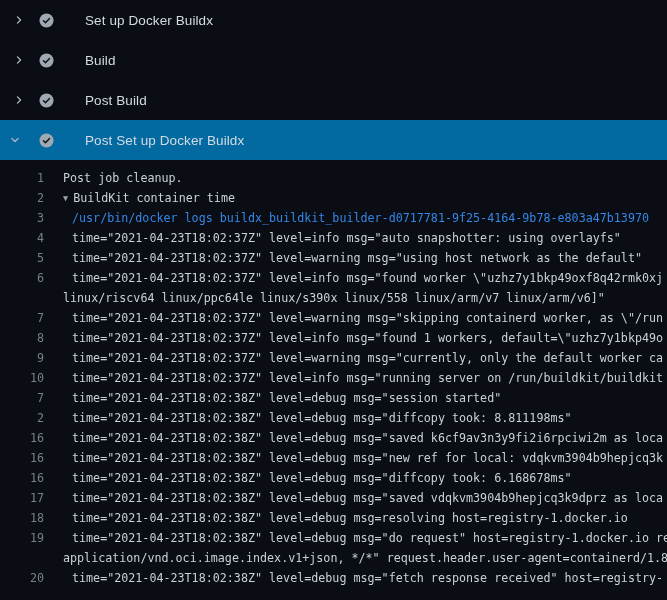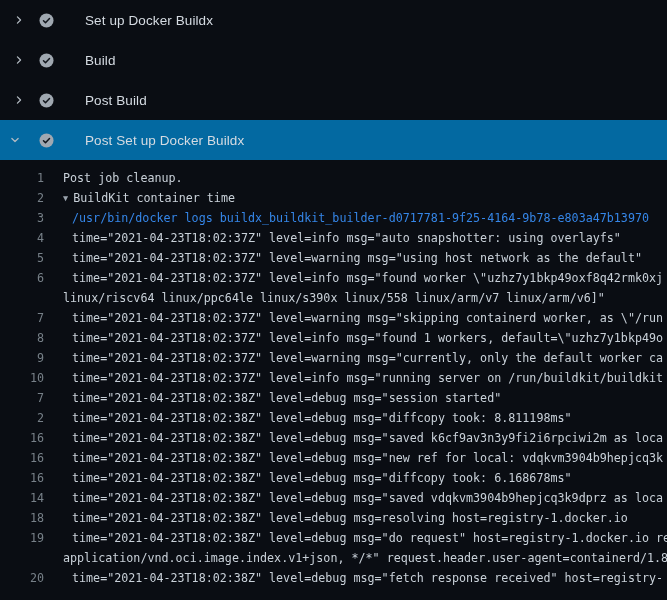--- a/index.html
+++ b/index.html
@@ -190,21 +190,21 @@
     <span class="lnum">16</span>
     <span class="ltxt"><span class="ltext-content">time="2021-04-23T18:02:38Z" level=debug msg="new ref for local: vdqkvm3904b9hepjcq3k</span></span>
   </div>
 
   <div class="log-row k-entry">
     <span class="lnum">16</span>
     <span class="ltxt"><span class="ltext-content">time="2021-04-23T18:02:38Z" level=debug msg="diffcopy took: 6.168678ms"</span></span>
   </div>
 
   <div class="log-row k-entry">
-    <span class="lnum">14</span>
+    <span class="lnum">17</span>
     <span class="ltxt"><span class="ltext-content">time="2021-04-23T18:02:38Z" level=debug msg="saved vdqkvm3904b9hepjcq3k9dprz as loca</span></span>
   </div>
 
   <div class="log-row k-entry">
     <span class="lnum">18</span>
     <span class="ltxt"><span class="ltext-content">time="2021-04-23T18:02:38Z" level=debug msg=resolving host=registry-1.docker.io</span></span>
   </div>
 
   <div class="log-row k-entry">
     <span class="lnum">19</span>

